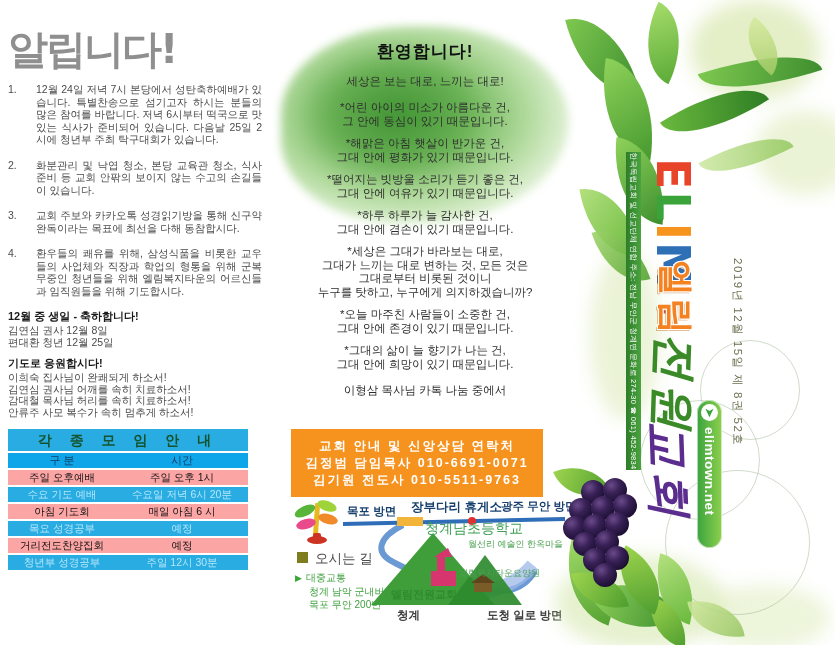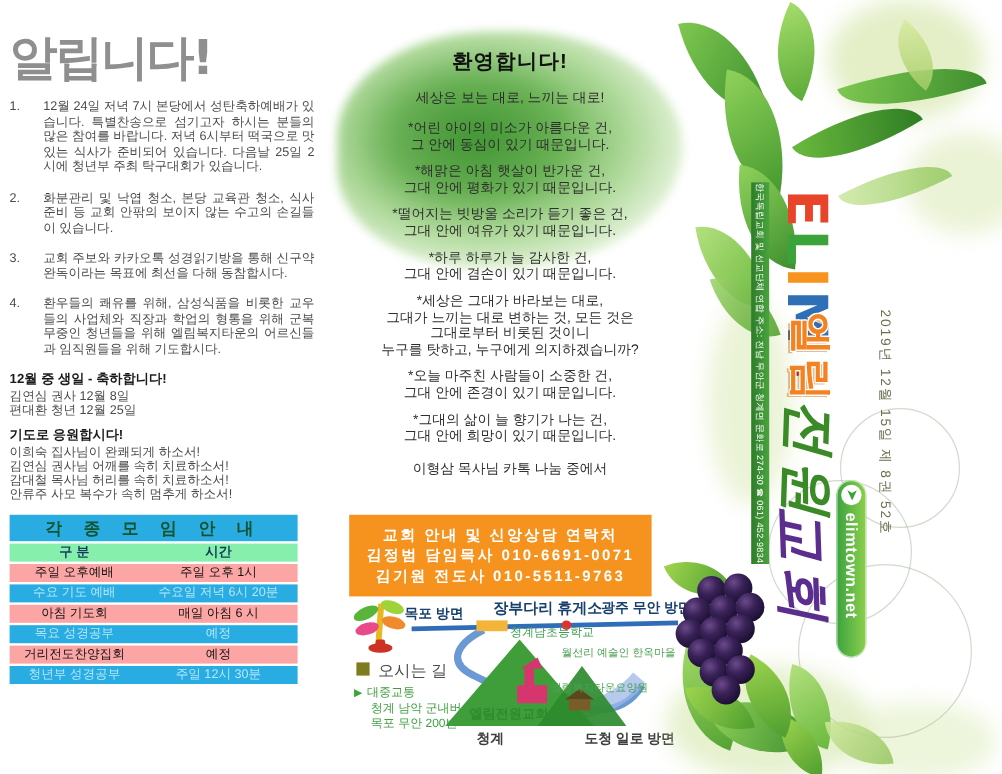--- a/index.html
+++ b/index.html
@@ -17,21 +17,21 @@
   .sub-head { font-size:11px; font-weight:bold; color:#1a1a1a; margin-top:9px; line-height:13px; }
   .sub-lines { font-size:10.5px; color:#4a4a4a; line-height:11.5px; margin-top:2px; }
 
   .sched { margin-top:11px; width:240px; }
   .sched-title { background:#29ace2; color:#14532d; font-weight:bold; font-size:14px; letter-spacing:7px; text-align:center; height:22px; line-height:22px; margin-bottom:2px; }
   .sched-row { display:flex; height:15px; line-height:15px; font-size:10.5px; margin-bottom:2px; text-align:center; }
   .sched-row span:first-child { width:45%; }
   .sched-row span:last-child { width:55%; }
   .sched-row.light { background:#fca5a5; color:#101010; }
   .sched-row.dark { background:#29ace2; color:#b5e7fa; }
-  .sched-row.header { background:#86efac; color:#123a5e; font-weight:bold; font-size:11px; }
+  .sched-row.header { background:#0ea5e9; color:#123a5e; font-weight:normal; font-size:11px; }
 
   
   .green-blob { position:absolute; left:281px; top:26px; width:288px; height:198px; border-radius:48% 52% 55% 45%;
     background: radial-gradient(ellipse at 42% 45%, rgba(72,158,56,0.95) 0%, rgba(92,173,66,0.85) 30%, rgba(122,192,86,0.55) 55%, rgba(158,210,120,0.22) 75%, rgba(180,220,150,0) 92%);
     filter: blur(4px); }
   .green-blob2 { position:absolute; left:300px; top:45px; width:180px; height:140px; border-radius:50%;
     background: radial-gradient(ellipse at 50% 50%, rgba(58,140,44,0.55) 0%, rgba(58,140,44,0) 75%); filter: blur(6px); }
 
   .col-mid { position:absolute; left:283px; top:40px; width:284px; text-align:center; }
   .welcome-title { font-size:17px; font-weight:bold; color:#111; letter-spacing:1px; margin-bottom:11px; }
@@ -41,21 +41,21 @@
 
   .contact-box { position:absolute; left:291px; top:429px; width:252px; height:68px; background:#f6921e;
     color:#fff; font-weight:bold; font-size:12.5px; letter-spacing:2px; line-height:17px;
     display:flex; flex-direction:column; justify-content:center; text-align:center; }
 
   
   .map-block { position:absolute; left:285px; top:495px; width:285px; height:145px; }
   .map-svg { position:absolute; left:0; top:0; }
   .map-label { position:absolute; white-space:nowrap; }
   .lbl-navy { color:#17406e; font-weight:bold; font-size:11.5px; }
-  .lbl-green-sm { color:#3f9e55; font-size:10px; }
+  .lbl-green-sm { color:#3f9e55; font-size:14px; }
   .lbl-green { color:#4aa050; font-size:9px; }
   .lbl-church { color:#2e8b2e; font-weight:bold; font-size:11px; }
   .lbl-dark { color:#3d3d3d; font-weight:bold; font-size:11.5px; }
   .dir-head { position:absolute; left:12px; top:55px; font-size:13.5px; color:#4d4d4d; white-space:nowrap; }
   .dir-head .sq { display:inline-block; width:11px; height:11px; background:#7d7d20; margin-right:7px; }
   .transit { position:absolute; left:10px; top:76px; font-size:10px; color:#3f9e3f; text-align:left; line-height:13px; white-space:nowrap; }
   .transit .tri { color:#3aa63a; font-size:9px; margin-right:4px; }
   .transit-lines { margin-left:14px; }
 
   
@@ -211,21 +211,21 @@
       <ellipse cx="24" cy="43" rx="10" ry="4" fill="#cc3322"></ellipse>
     </svg>
 
     <div class="dir-head"><span class="sq"></span><span>오시는 길</span></div>
     <div class="transit">
       <div><span class="tri">▶</span><span>대중교통</span></div>
       <div class="transit-lines pre">청계 남악 군내버스
 목포 무안 200번</div>
     </div>
 
-    <span class="map-label lbl-navy" style="left:52px; top:9px;">목포 방면</span>
+    <span class="map-label lbl-navy" style="left:62px; top:9px;">목포 방면</span>
     <span class="map-label lbl-navy" style="left:126px; top:4px; font-size:12.5px;">장부다리 휴게소</span>
     <span class="map-label lbl-navy pre" style="left:216px; top:4px; text-align:center;">광주 무안
 방면</span>
     <span class="map-label lbl-green-sm" style="left:140px; top:25px;">청계남초등학교</span>
     <span class="map-label lbl-green pre" style="left:183px; top:43px;">월선리 예술인
 한옥마을</span>
     <span class="map-label lbl-green" style="left:174px; top:72px;">엘림복지타운요양원</span>
     <span class="map-label lbl-church" style="left:106px; top:92px;">엘림전원교회</span>
     <span class="map-label lbl-dark" style="left:112px; top:113px;">청계</span>
     <span class="map-label lbl-dark" style="left:166px; top:113px;margin-left:36px;">도청 일로 방면</span>

